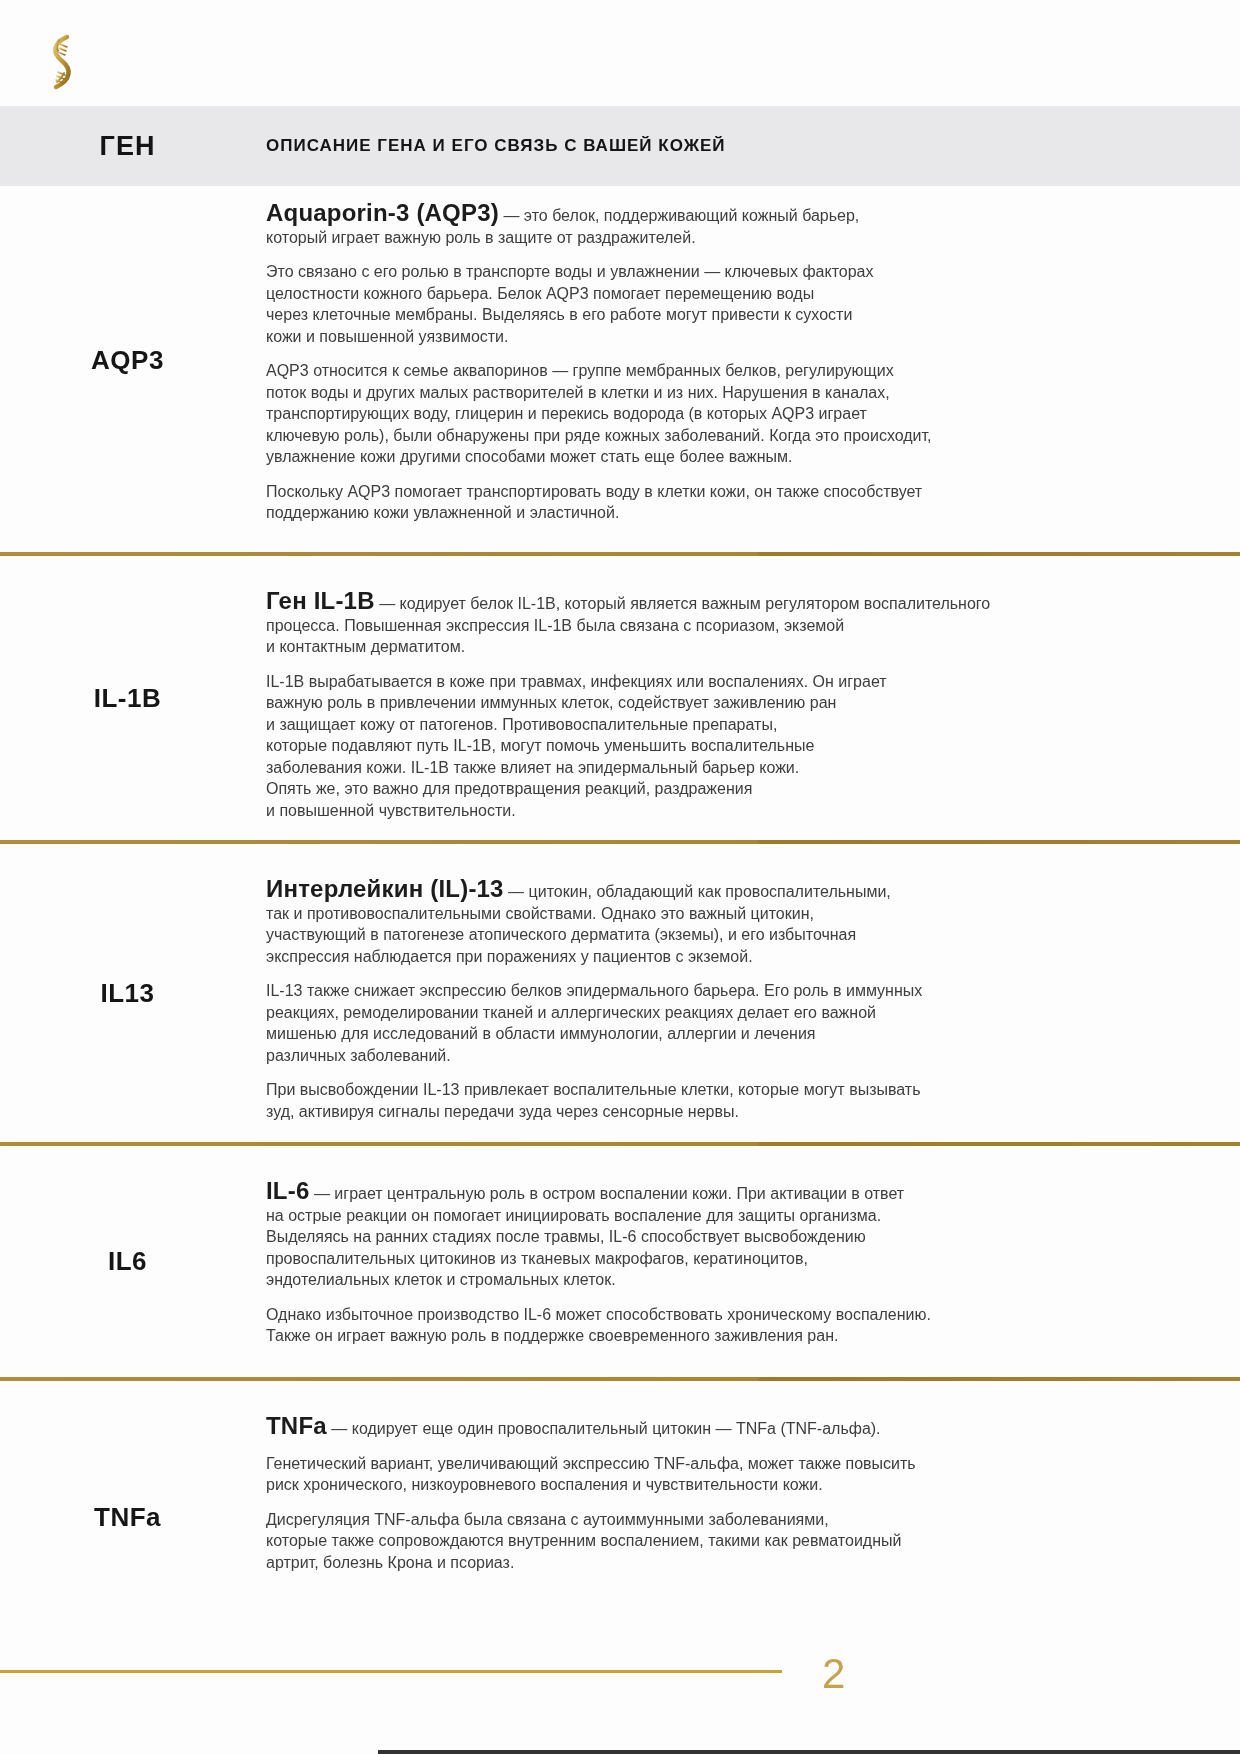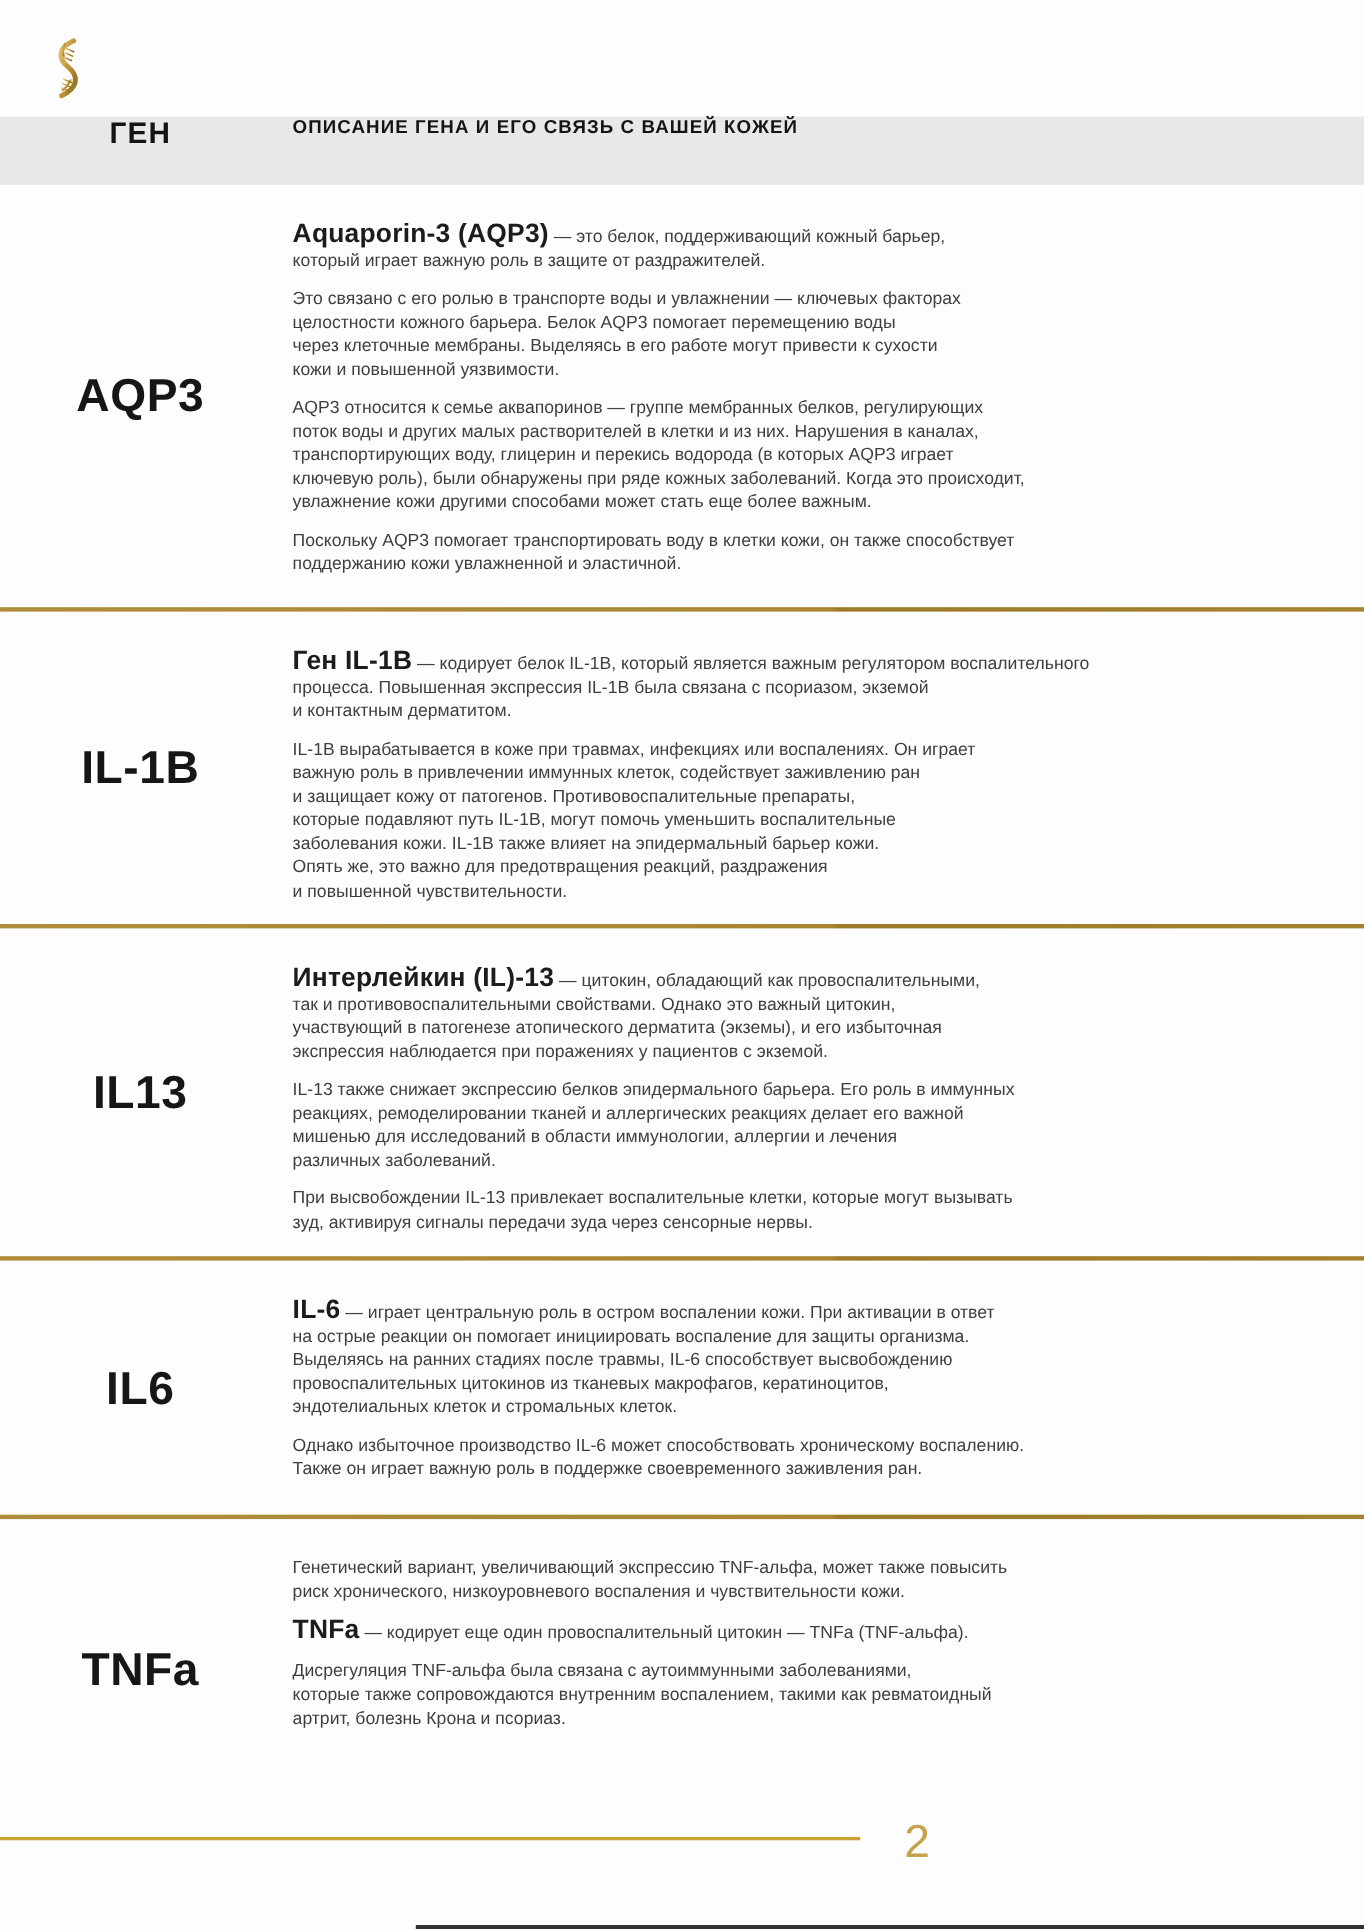--- a/index.html
+++ b/index.html
@@ -5,39 +5,39 @@
   html,body{margin:0;padding:0;}
   body{
     width:1240px;height:1754px;position:relative;
     background:#fdfdfe;
     font-family:"Liberation Sans","DejaVu Sans",sans-serif;
     overflow:hidden;
   }
   .logo{position:absolute;left:46px;top:34px;width:32px;height:56px;}
   
   .thead{
-    position:absolute;top:106px;left:0;right:0;height:62px;
-    background:#e8e7ea;display:flex;
+    position:absolute;top:106px;left:0;right:0;height:80px;
+    background:#e8e7ea;display:flex;align-items:center;
   }
   .th-gene{
     flex:0 0 255px;text-align:center;font-weight:bold;font-size:27px;
     letter-spacing:1px;color:#141414;
   }
   .th-desc{
     font-weight:bold;font-size:17px;letter-spacing:1px;color:#141414;
     padding-left:11px;white-space:nowrap;
   }
   
   .rows{position:absolute;top:168px;left:0;right:0;}
   .grow{display:flex;box-sizing:border-box;}
   .gene-cell{
     flex:0 0 255px;display:flex;align-items:center;justify-content:center;
   }
   .gene-label{
-    font-size:42px;font-weight:bold;color:#161616;letter-spacing:.5px;
+    font-size:26px;font-weight:bold;color:#161616;letter-spacing:.5px;
   }
   .desc-cell{
     box-sizing:border-box;padding:34px 30px 0 11px;width:985px;
   }
   .desc-cell p{
     margin:0 0 13px 0;font-size:16px;line-height:21.5px;color:#3e3e3e;
     white-space:pre-line;
   }
   .desc-cell p strong{
     font-size:24px;color:#1c1c1c;font-weight:bold;letter-spacing:.2px;
@@ -161,23 +161,23 @@
         <p><span>Однако избыточное производство IL-6 может способствовать хроническому воспалению.
 Также он играет важную роль в поддержке своевременного заживления ран.</span></p>
       </div>
     </div>
     <div class="divider"></div>
     <div class="grow" style="height: 273px;">
       <div class="gene-cell">
         <span class="gene-label">TNFa</span>
       </div>
       <div class="desc-cell">
+        <p><strong>TNFa</strong><span> — кодирует еще один провоспалительный цитокин — TNFa (TNF-альфа).</span></p>
         <p><span>Генетический вариант, увеличивающий экспрессию TNF-альфа, может также повысить
 риск хронического, низкоуровневого воспаления и чувствительности кожи.</span></p>
-        <p><strong>TNFa</strong><span> — кодирует еще один провоспалительный цитокин — TNFa (TNF-альфа).</span></p>
         <p><span>Дисрегуляция TNF-альфа была связана с аутоиммунными заболеваниями,
 которые также сопровождаются внутренним воспалением, такими как ревматоидный
 артрит, болезнь Крона и псориаз.</span></p>
       </div>
     </div>
   </div>
 
 <div class="footer-line"></div>
 <div class="page-num">2</div>
 <div class="bottom-edge"></div>

